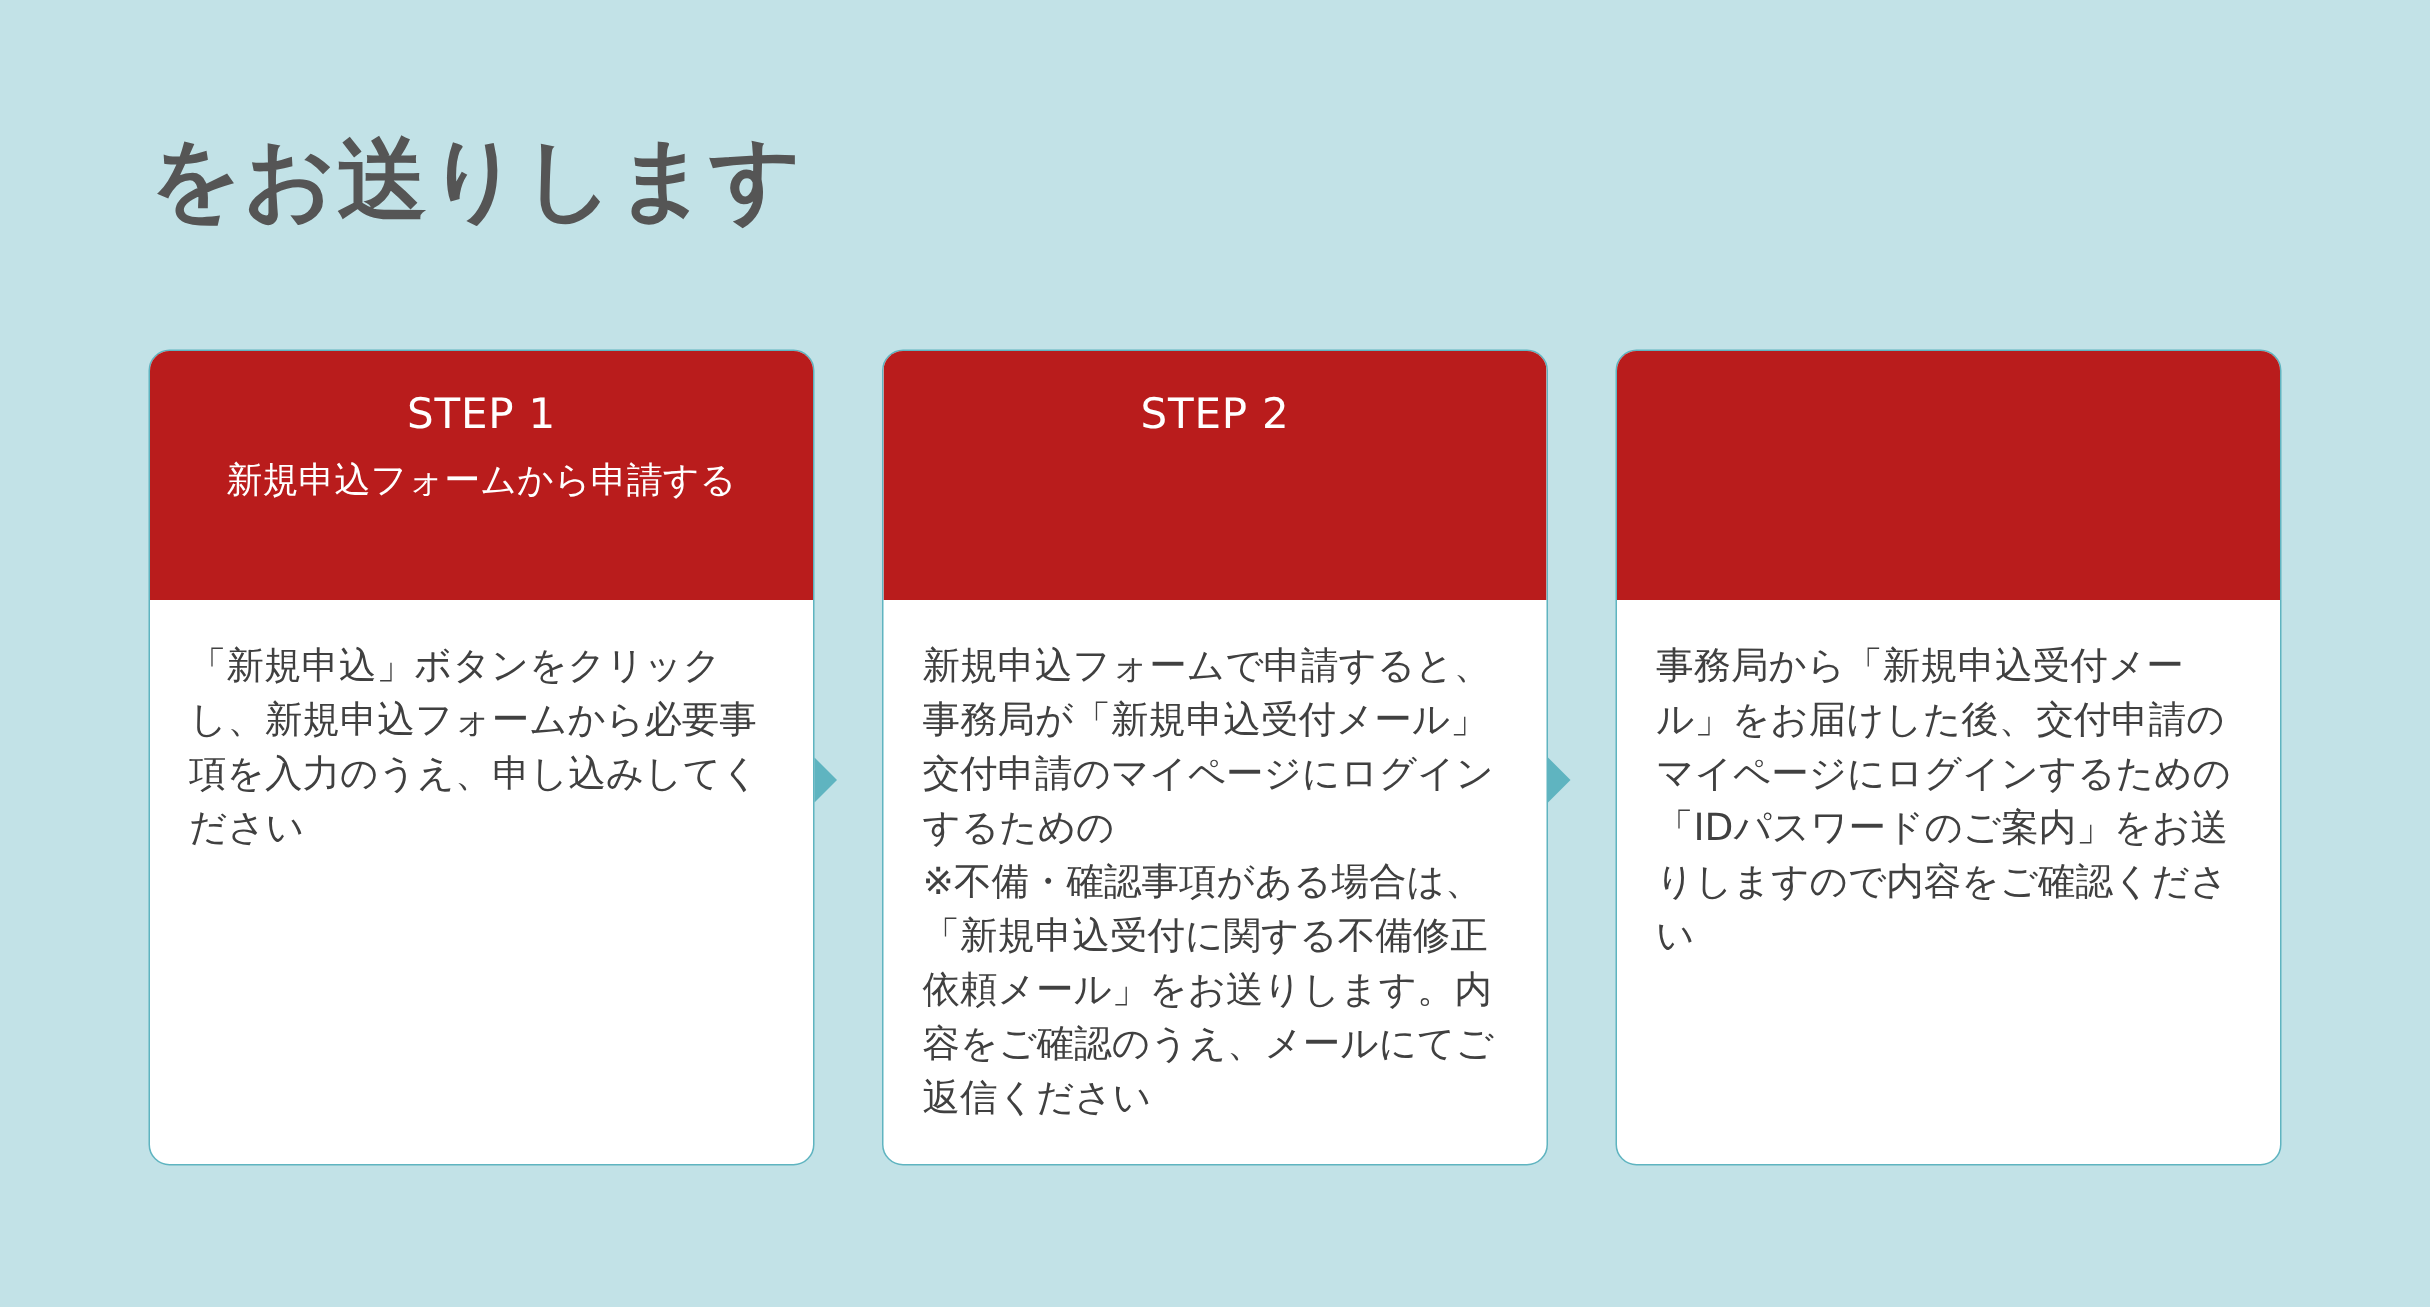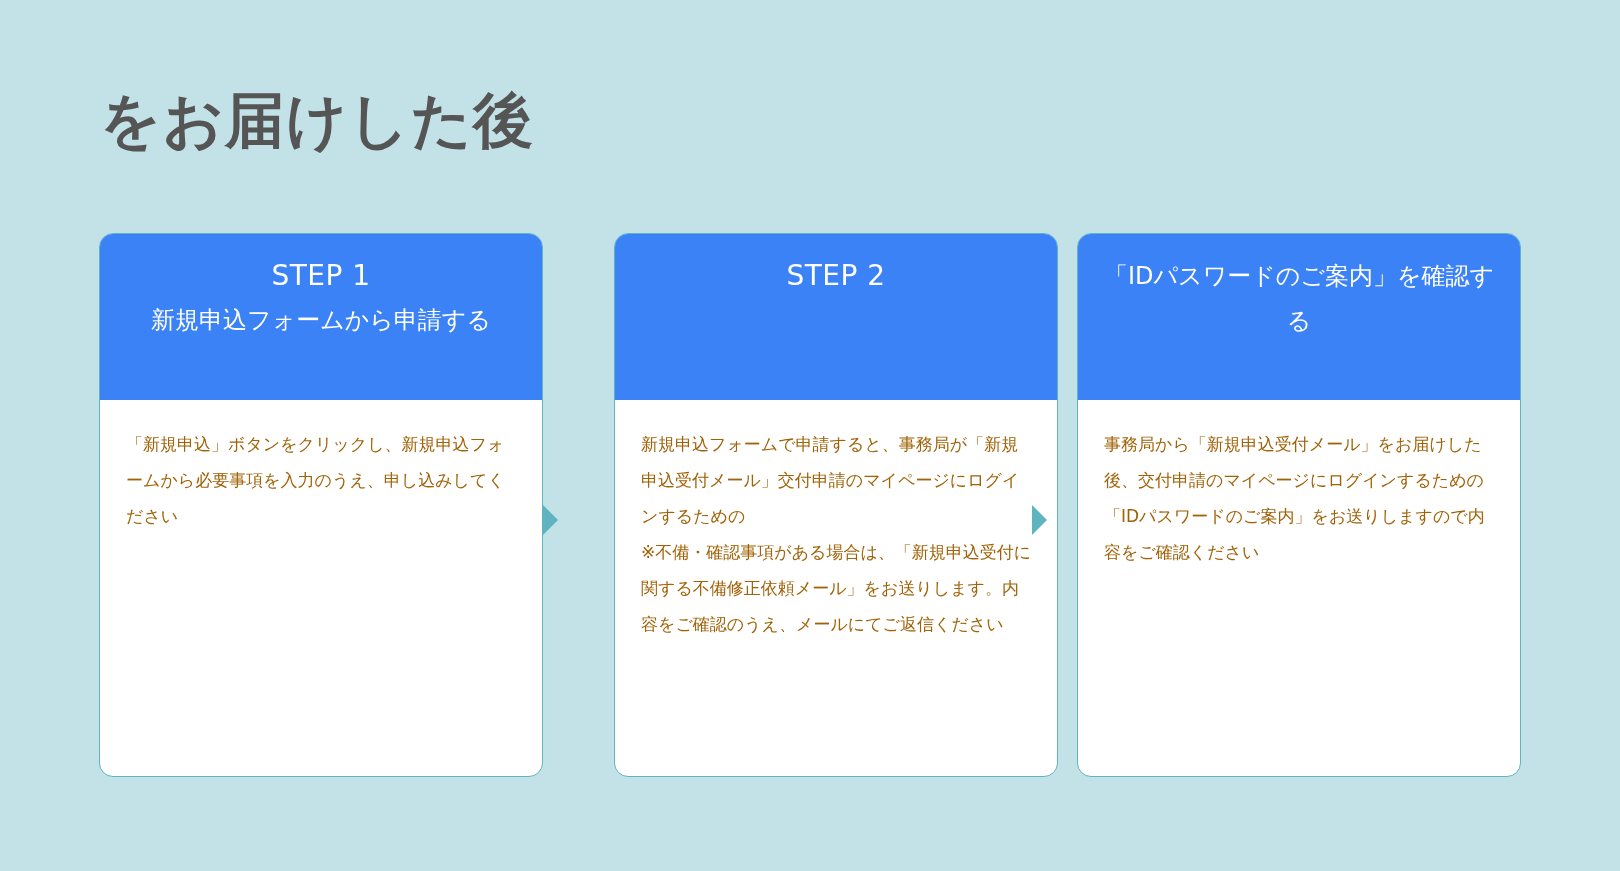--- a/index.html
+++ b/index.html
@@ -37,64 +37,64 @@
       top: 0;
       width: 444px;
       height: 544px;
       background: #ffffff;
       border: 1px solid #5fb4c0;
       border-radius: 14px;
       box-sizing: border-box;
       overflow: hidden;
     }
     .step-card.s1 { left: 0; }
-    .step-card.s2 { left: 515px; }
+    .step-card.s2 { left: 489px; }
     .step-card.s3 { left: 978px; }
     .step-header {
-      background: #3b82f6;
+      background: #b91c1c;
       color: #ffffff;
       height: 166px;
       box-sizing: border-box;
       padding: 20px 14px 0 14px;
       text-align: center;
     }
     .step-num {
       display: block;
       font-size: 28px;
       line-height: 44px;
       letter-spacing: 0.5px;
     }
     .step-title {
       display: block;
       font-size: 24px;
       line-height: 45px;
     }
     .step-body {
       padding: 26px 24px 0 26px;
-      font-size: 17px;
+      font-size: 25px;
       line-height: 36px;
-      color: #a16207;
+      color: #404040;
       white-space: pre-line;
     }
     .arrow {
       position: absolute;
       top: 272px;
       width: 0;
       height: 0;
       border-top: 15px solid transparent;
       border-bottom: 15px solid transparent;
       border-left: 15px solid #5fb4c0;
     }
     .arrow.a1 { left: 444px; }
     .arrow.a2 { left: 933px; }
   </style>
 </head>
 <body>
 
-<h1 class="page-title">をお届けした後</h1>
+<h1 class="page-title">をお送りします</h1>
 
 <div class="steps">
 
   <div class="step-card s1">
     <div class="step-header">
       <span class="step-num">STEP 1</span>
       <span class="step-title">新規申込フォームから申請する</span>
     </div>
     <div class="step-body">「新規申込」ボタンをクリックし、新規申込フォームから必要事項を入力のうえ、申し込みしてください</div>
   </div>
@@ -106,18 +106,17 @@
       <span class="step-num">STEP 2</span>
     </div>
     <div class="step-body">新規申込フォームで申請すると、事務局が「新規申込受付メール」交付申請のマイページにログインするための
 ※不備・確認事項がある場合は、「新規申込受付に関する不備修正依頼メール」をお送りします。内容をご確認のうえ、メールにてご返信ください</div>
   </div>
 
   <div class="arrow a2"></div>
 
   <div class="step-card s3">
     <div class="step-header">
-      <span class="step-title">「IDパスワードのご案内」を確認する</span>
     </div>
     <div class="step-body">事務局から「新規申込受付メール」をお届けした後、交付申請のマイページにログインするための「IDパスワードのご案内」をお送りしますので内容をご確認ください</div>
   </div>
 
 </div>
 
 </body></html>

